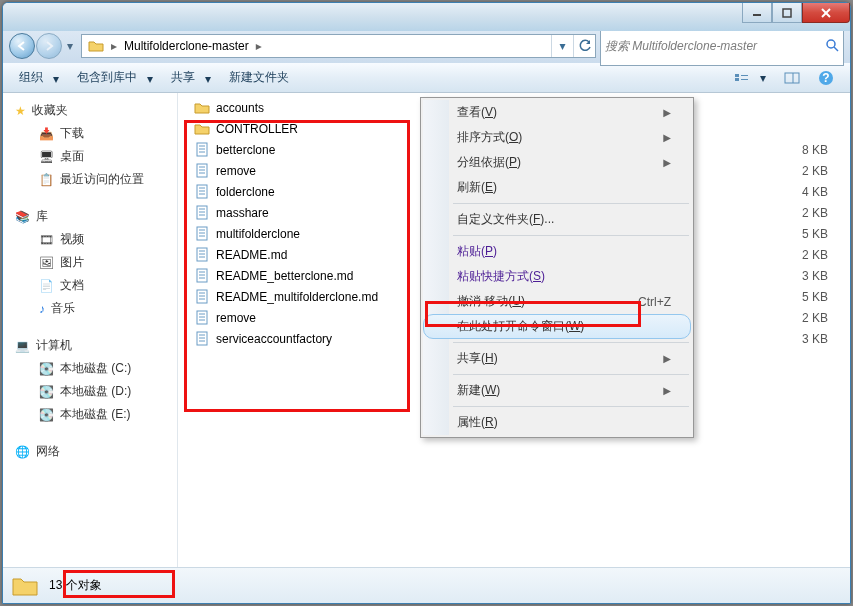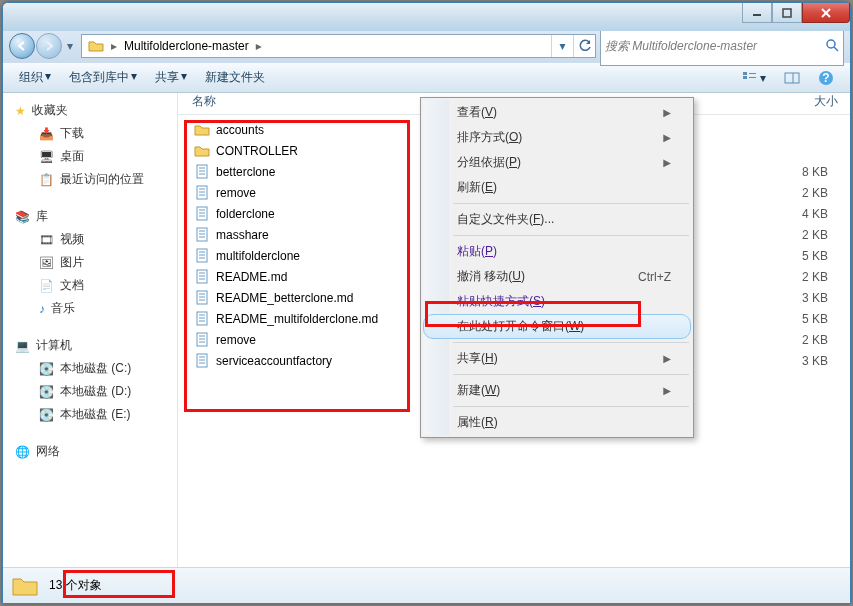--- a/index.html
+++ b/index.html
@@ -16,21 +16,21 @@
 .nav-circ.disabled { opacity: .55; }
 .nav-drop { width: 14px; height: 20px; display:flex; align-items:center; justify-content:center; color: #4a6a85; }
 .addr-bar { flex: 1; height: 24px; background: #fff; border: 1px solid #8ba6bb; display: flex; align-items: center; padding-left: 2px; }
 .addr-folder { display:inline-flex; align-items:center; gap:4px; padding:0 4px; }
 .addr-folder .sep { color:#666; padding:0 3px;}
 .addr-icons { margin-left:auto; display:flex; }
 .addr-iconbtn { width:22px; height:22px; display:flex;align-items:center;justify-content:center;border-left:1px solid #cbd8e3; color:#3a6d95;}
 .search-bar { width: 244px; height: 39px; background: #fff; border: 1px solid #8ba6bb; display:flex;align-items:center; padding:0 4px; color:#7d7d7d; }
 .search-bar .icon { margin-left:auto; color:#3a7bd5; }
 .toolbar { height: 30px; background: linear-gradient(to bottom,#f7fbff,#e4eef7 50%,#d6e5f1); border-bottom:1px solid #b6c7d5; display:flex; align-items:center; padding:0 8px; gap:2px; }
-.tool-item { padding: 4px 8px; color:#1c3e5a; display:flex; align-items:flex-start; gap:2px; border-radius:2px; }
+.tool-item { padding: 4px 8px; color:#1c3e5a; display:flex; align-items:flex-end; gap:10px; border-radius:2px; }
 .tool-end { margin-left:auto; display:flex; gap:2px; align-items:center; }
 .main-area { display:flex; height: calc(100% - 28px - 32px - 30px - 36px); }
 .sidebar { width: 175px; background:#fff; border-right:1px solid #e0e7ed; padding:6px 0; overflow:hidden; }
 .side-group { margin-bottom: 14px; }
 .side-head { display:flex;align-items:center;gap:6px;padding:3px 12px;color:#333; }
 .side-item { padding:3px 12px 3px 36px; color:#333; display:flex;align-items:center;gap:6px; }
 .content { flex:1; position:relative; background:#fff; }
 .col-headers { display:flex; height:22px; border-bottom:1px solid #e3e8ec; padding-left:10px; color:#3a5a7a; }
 .col-name { width: 240px; padding-left:4px; }
 .col-size { width: 80px; text-align:right; padding-right:12px; margin-left:auto;}
@@ -223,24 +223,20 @@
       </div>
       <div class="side-group">
         <div class="side-head">
             <span>🌐</span>
             <span>网络</span>
           </div>
       </div>
     </div>
 
     <div class="content">
-      <div class="col-headers">
-        <div class="col-name">名称</div>
-        <div class="col-size">大小</div>
-      </div>
       <div class="file-list" id="file-list">
           <div class="file-row">
             <span class="fname">
               <span class="ficon folder">
                 <svg width="16" height="14">
                   <path d="M1 3 L6 3 L8 5 L15 5 L15 12 L1 12 Z"></path>
                 </svg>
               </span>
               <span>accounts</span>
             </span>
@@ -419,26 +415,26 @@
             <span><span>刷新</span>(<u>E</u>)</span>
           </div>
         <div class="cm-sep"></div>
         <div class="cm-item">
             <span><span>自定义文件夹</span>(<u>F</u>)...</span>
           </div>
         <div class="cm-sep"></div>
         <div class="cm-item disabled">
             <span><span>粘贴</span>(<u>P</u>)</span>
           </div>
+        <div class="cm-item disabled">
+            <span><span>粘贴快捷方式</span>(<u>S</u>)</span>
+          </div>
         <div class="cm-item">
             <span><span>撤消 移动</span>(<u>U</u>)</span>
             <span class="shortcut">Ctrl+Z</span>
-          </div>
-        <div class="cm-item disabled">
-            <span><span>粘贴快捷方式</span>(<u>S</u>)</span>
           </div>
         <div class="cm-item highlight">
             <span><span>在此处打开命令窗口</span>(<u>W</u>)</span>
           </div>
         <div class="cm-sep"></div>
         <div class="cm-item">
             <span><span>共享</span>(<u>H</u>)</span>
             <span class="arrow">▶</span>
           </div>
         <div class="cm-sep"></div>

